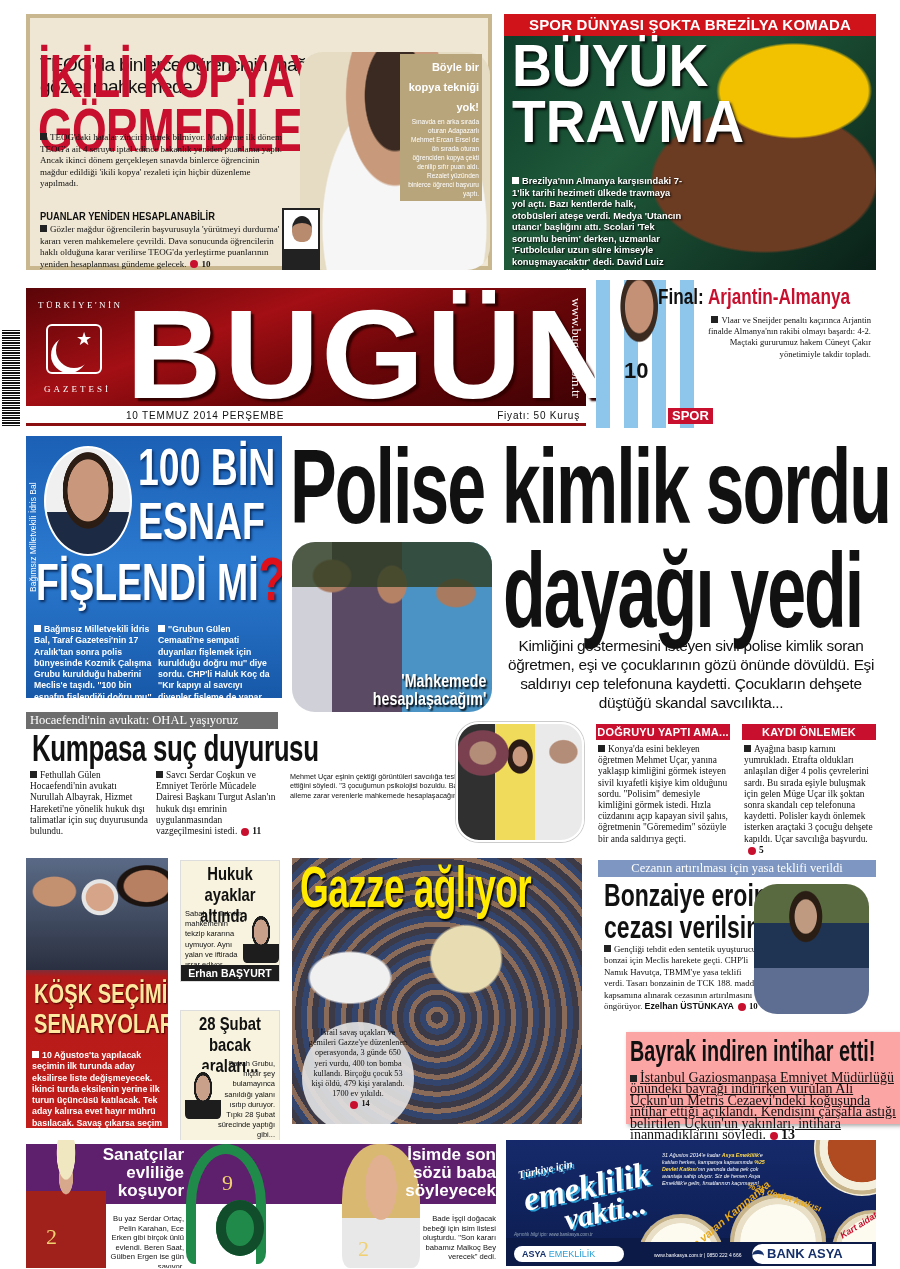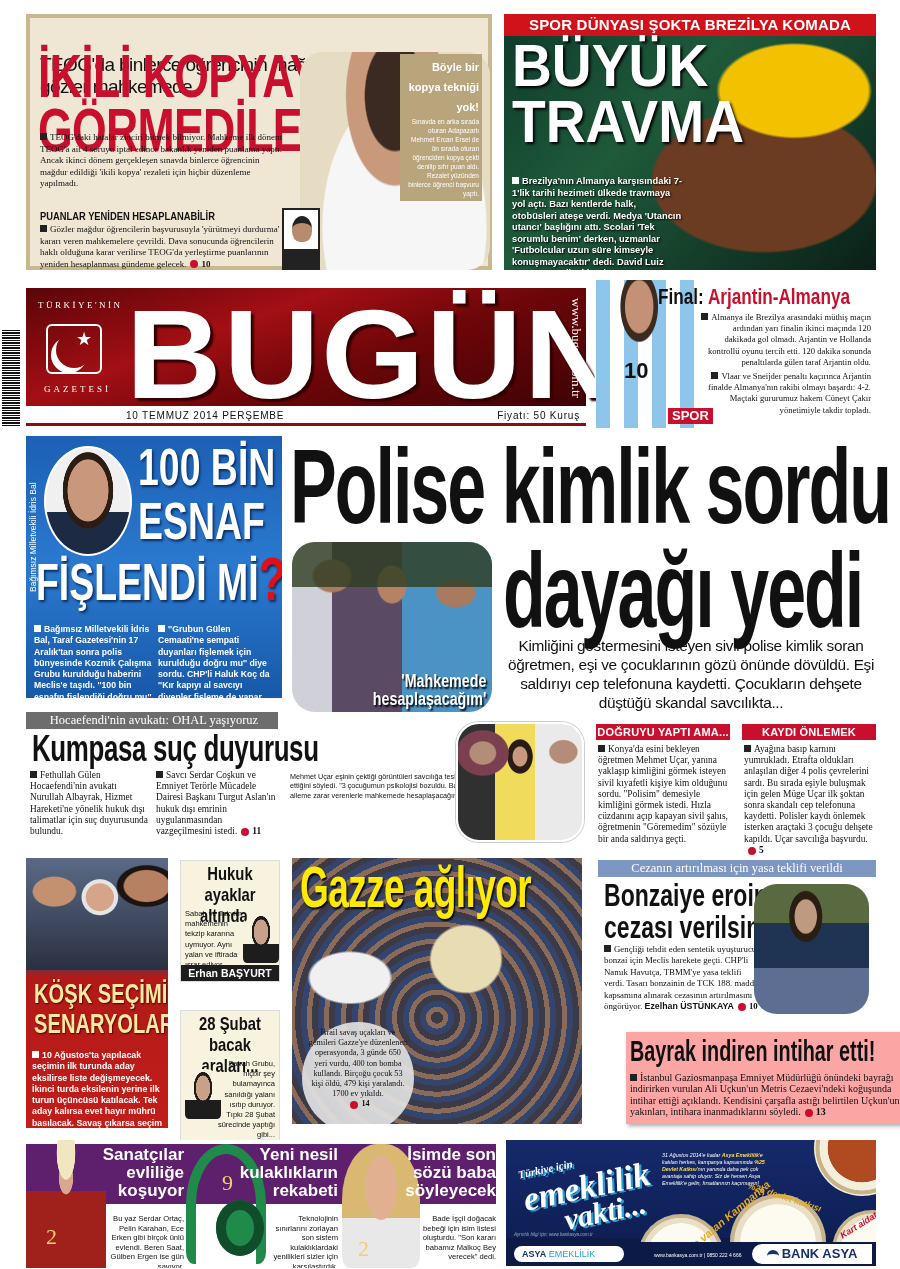--- a/index.html
+++ b/index.html
@@ -74,21 +74,21 @@
   #fight-photo { left: 292px; top: 542px; width: 200px; height: 170px; background: radial-gradient(ellipse at 50% 25%, #b58266 0 10%, transparent 11%), radial-gradient(ellipse at 20% 20%, #a87a5f 0 8%, transparent 9%), radial-gradient(ellipse at 82% 30%, #a87a5f 0 8%, transparent 9%), linear-gradient(90deg, #cfd0d8 0 20%, #5a4a63 20% 55%, #4a93c4 55% 100%); }
   #fight-photo .top { position: absolute; left: 0; right: 0; top: 0; height: 45px; background: #2e3d22; opacity: 0.8; }
   #fight-photo .cap { position: absolute; right: 6px; bottom: -24px; color: #fff; font-size: 19px; font-weight: 700; line-height: 18px; text-align: right; transform: scaleX(0.75); transform-origin: right top; text-shadow: 2px 2px 2px #000; white-space: nowrap; }
   #fight-cap { left: 290px; top: 772px; width: 190px; font-size: 7.2px; line-height: 9.4px; }
   #family { left: 456px; top: 722px; width: 128px; height: 120px; background: radial-gradient(ellipse at 20% 25%, #b48d78 0 9%, #7a4050 10% 18%, transparent 19%), radial-gradient(ellipse at 50% 28%, #c9997f 0 8%, #2a1b14 9% 14%, transparent 15%), radial-gradient(ellipse at 85% 24%, #b48d78 0 9%, transparent 10%), linear-gradient(90deg, #303030 0 30%, #f0dc5a 30% 62%, #eaeaea 62% 100%); border: 2px solid #fff; box-shadow: 0 0 0 1px #ccc; }
 
   .redbar { position: absolute; background: #c8102e; color: #fff; font-size: 11px; font-weight: 700; text-align: center; line-height: 16px; height: 16px; letter-spacing: 0.2px; }
   .sidecol { position: absolute; font-family: "Liberation Serif", serif; font-size: 9.4px; line-height: 11.2px; }
 
   
-  #kump-bar { left: 26px; top: 712px; width: 252px; height: 17px; background: #6d6d6d; color: #fff; font-family: "Liberation Serif", serif; font-size: 12.5px; line-height: 17px; padding-left: 4px; white-space: nowrap; text-align: center; }
+  #kump-bar { left: 26px; top: 712px; width: 252px; height: 17px; background: #6d6d6d; color: #fff; font-family: "Liberation Serif", serif; font-size: 12.5px; line-height: 17px; padding-left: 4px; white-space: nowrap; }
   #kump-hl { left: 32px; top: 728px; font-size: 36px; font-weight: 700; transform: scaleX(0.72); transform-origin: left top; white-space: nowrap; letter-spacing: -0.5px; }
 
   
   #kosk { left: 26px; top: 858px; width: 142px; height: 270px; background: linear-gradient(180deg, #2d3850 0%, #3b4866 38%, #b11a18 44%, #c21d1a 100%); overflow: hidden; }
   #kosk .faces { position: absolute; left: 0; top: 0; width: 100%; height: 112px; background: radial-gradient(ellipse at 20% 30%, #c39070 0 13%, transparent 14%), radial-gradient(ellipse at 52% 35%, #d6a488 0 13%, #e5e5e5 14% 17%, transparent 18%), radial-gradient(ellipse at 85% 25%, #b88062 0 13%, #1b1410 14% 17%, transparent 18%), linear-gradient(180deg, #5a6a86, #2a3040); }
   #kosk .hl { position: absolute; left: 8px; font-size: 28px; line-height: 28px; color: #ffe9a0; font-weight: 700; transform: scaleX(0.72); transform-origin: left top; white-space: nowrap; text-shadow: 1px 1px 2px #400; }
   #kosk .body { position: absolute; left: 6px; top: 192px; width: 132px; color: #fff; font-size: 8.8px; line-height: 11.3px; font-weight: 700; }
 
   .colbox { position: absolute; background: #f7f3df; border: 1px solid #ddd; overflow: hidden; }
   .colbox .t { position: absolute; left: 0; right: 0; text-align: center; font-size: 19px; font-weight: 700; line-height: 21px; transform: scaleX(0.78); }
@@ -103,21 +103,21 @@
 
   
   #bonz-bar { left: 598px; top: 860px; width: 278px; height: 17px; background: #7d96c2; color: #fff; font-family: "Liberation Serif", serif; font-size: 12.5px; line-height: 17px; text-align: center; white-space: nowrap; }
   #bonz-hl { left: 604px; top: 879px; font-size: 32px; line-height: 32px; font-weight: 700; transform: scaleX(0.72); transform-origin: left top; white-space: nowrap; }
   #bonz-body { left: 604px; top: 944px; width: 154px; font-family: "Liberation Serif", serif; font-size: 8.8px; line-height: 11.4px; }
   #bonz-photo { left: 754px; top: 884px; width: 115px; height: 130px; background: radial-gradient(ellipse at 45% 25%, #c09a80 0 12%, #2a1d14 13% 18%, transparent 19%), linear-gradient(180deg, #5a6a40 0 30%, #1f3352 30% 65%, #5d6e92 65%); }
 
   
   #bayrak { left: 626px; top: 1032px; width: 280px; height: 92px; background: #fca5a5; box-shadow: 2px 2px 4px #aaa; }
   #bayrak .hl { position: absolute; left: 4px; top: 4px; font-size: 30px; line-height: 30px; font-weight: 700; transform: scaleX(0.66); transform-origin: left top; white-space: nowrap; }
-  #bayrak .body { position: absolute; left: 4px; top: 40px; width: 270px; font-family: "Liberation Serif", serif; font-size: 10px; line-height: 11.4px; }
+  #bayrak .body { position: absolute; left: 4px; top: 40px; width: 270px; font-family: "Liberation Serif", serif; font-size: 14px; line-height: 11.4px; text-decoration: underline; }
 
   
   #strip { left: 26px; top: 1140px; width: 470px; height: 128px; background: #fff; overflow: hidden; }
   #strip .band { position: absolute; left: 0; right: 0; top: 4px; height: 60px; background: #5e1f6d; }
   #strip .item { position: absolute; top: 6px; height: 120px; }
   #strip .t { position: absolute; right: 0; color: #fff; font-size: 17px; font-weight: 700; line-height: 18px; text-align: right; }
   #strip .b { position: absolute; right: 0; top: 68px; font-size: 7.6px; line-height: 9.6px; text-align: right; }
   #strip .num { position: absolute; font-family: "Liberation Serif", serif; font-size: 22px; color: #f0d070; }
   #strip .fig1 { position: absolute; left: 0; top: 0; width: 80px; height: 128px; background: radial-gradient(ellipse at 50% 10%, #f0e6c0 0 16%, transparent 17%), radial-gradient(ellipse at 50% 30%, #d8a88c 0 12%, transparent 13%), linear-gradient(180deg, transparent 0 40%, #a0201c 40%); }
   #strip .fig2 { position: absolute; left: 160px; top: 4px; width: 80px; height: 120px; border: 10px solid #1f8a4a; border-radius: 50% 50% 10% 10%; border-bottom: none; }
@@ -132,21 +132,21 @@
   #ad .script .c { font-size: 30px; display: block; padding-left: 36px; line-height: 26px; }
   #ad .copy { position: absolute; left: 156px; top: 12px; width: 110px; color: #fff; font-size: 5.3px; line-height: 7px; font-style: italic; }
   #ad .copy b { color: #ffd94a; }
   #ad .plate { position: absolute; border-radius: 50%; background: radial-gradient(circle, #fdfbf0 0 55%, #e8dfc6 56% 64%, #c8b48a 65% 70%, #f4eedc 71%); }
   #ad .pt { position: absolute; color: #e8a91c; font-size: 11px; font-weight: 700; font-style: italic; white-space: nowrap; }
   #ad .small { position: absolute; left: 8px; top: 92px; color: #9ab; font-size: 4.5px; font-style: italic; }
   #ad .footer { position: absolute; left: 0; right: 0; bottom: 0; height: 24px; background: #0c1a48; margin-top: 33px; }
   #ad .asya { position: absolute; left: 8px; bottom: 4px; height: 16px; width: 110px; background: #fff; border-radius: 8px; font-size: 9px; font-weight: 700; color: #16306b; line-height: 16px; padding-left: 8px; }
   #ad .asya span { color: #2a9fd6; font-weight: 400; }
   #ad .contact { position: absolute; left: 148px; bottom: 8px; color: #fff; font-size: 5px; }
-  #ad .bank { position: absolute; right: 4px; bottom: 2px; width: 120px; height: 20px; background: #fff; border-radius: 10px 0 0 10px; color: #16306b; font-size: 13px; font-weight: 700; line-height: 20px; text-align: center; }
+  #ad .bank { position: absolute; right: 4px; bottom: 2px; width: 120px; height: 20px; background: #fff; border-radius: 10px 0 0 10px; color: #16306b; font-size: 13px; font-weight: 700; line-height: 20px; text-align: left; }
   #ad .bank i { display: inline-block; width: 12px; height: 8px; border-top: 4px solid #16306b; border-radius: 8px 8px 0 0; margin-right: 3px; font-style: normal; }
 </style>
 </head>
 <body>
 
 <div class="abs" id="barcode"></div>
 
 <section class="abs" id="teog">
   <div class="kicker">TEOG'da binlerce öğrencinin mağduriyeti giderilmedi, gözler mahkemede</div>
   <div class="head cond h1">İKİLİ KOPYAYI</div>
@@ -187,21 +187,20 @@
   <span class="p">Fiyatı: 50 Kuruş</span>
   <div class="rule"></div>
 </div>
 
 <section class="abs" id="final">
   <div class="messi">
       <span class="num">10</span>
     </div>
   <div class="title"><span>Final:</span> <span class="r">Arjantin-Almanya</span></div>
   <div class="body">
-    <p><span class="sq"></span><span>Almanya ile Brezilya arasındaki müthiş maçın ardından yarı finalin ikinci maçında 120 dakikada gol olmadı. Arjantin ve Hollanda kontrollü oyunu tercih etti. 120 dakika sonunda penaltılarda gülen taraf Arjantin oldu.</span></p>
     <p style="margin-top:3px;"><span class="sq"></span><span>Vlaar ve Sneijder penaltı kaçırınca Arjantin finalde Almanya'nın rakibi olmayı başardı: 4-2. Maçtaki gururumuz hakem Cüneyt Çakır yönetimiyle takdir topladı.</span></p>
   </div>
   <div class="spor">SPOR</div>
 </section>
 
 <section class="abs" id="idris">
   <div class="vtag">Bağımsız Milletvekili İdris Bal</div>
   <div class="portrait"></div>
   <div class="hl" style="left:112px;top:6px;">100 BİN</div>
   <div class="hl" style="left:112px;top:60px;">ESNAF</div>
@@ -273,24 +272,20 @@
   <div class="fig2"></div>
   <div class="fig2b"></div>
   <div class="fig3"></div>
 
   <div class="item" style="left:82px;width:76px;">
     <div class="t">Sanatçılar evliliğe koşuyor</div>
     <div class="b" style="width:76px;">Bu yaz Serdar Ortaç, Pelin Karahan, Ece Erken gibi birçok ünlü evlendi. Beren Saat, Gülben Ergen ise gün sayıyor.</div>
   </div>
   <span class="num" style="left:20px;top:84px;">2</span>
 
-  <div class="item" style="left:236px;width:76px;">
-    <div class="t">Yeni nesil kulaklıkların rekabeti</div>
-    <div class="b" style="width:72px;">Teknolojinin sınırlarını zorlayan son sistem kulaklıklardaki yenilikleri sizler için karşılaştırdık.</div>
-  </div>
   <span class="num" style="left:196px;top:30px;">9</span>
 
   <div class="item" style="left:392px;width:78px;">
     <div class="t">İsimde son sözü baba söyleyecek</div>
     <div class="b" style="width:74px;">Bade İşçil doğacak bebeği için isim listesi oluşturdu. "Son kararı babamız Malkoç Bey verecek" dedi.</div>
   </div>
   <span class="num" style="left:332px;top:96px;">2</span>
 </section>
 
 <section class="abs" id="ad">

